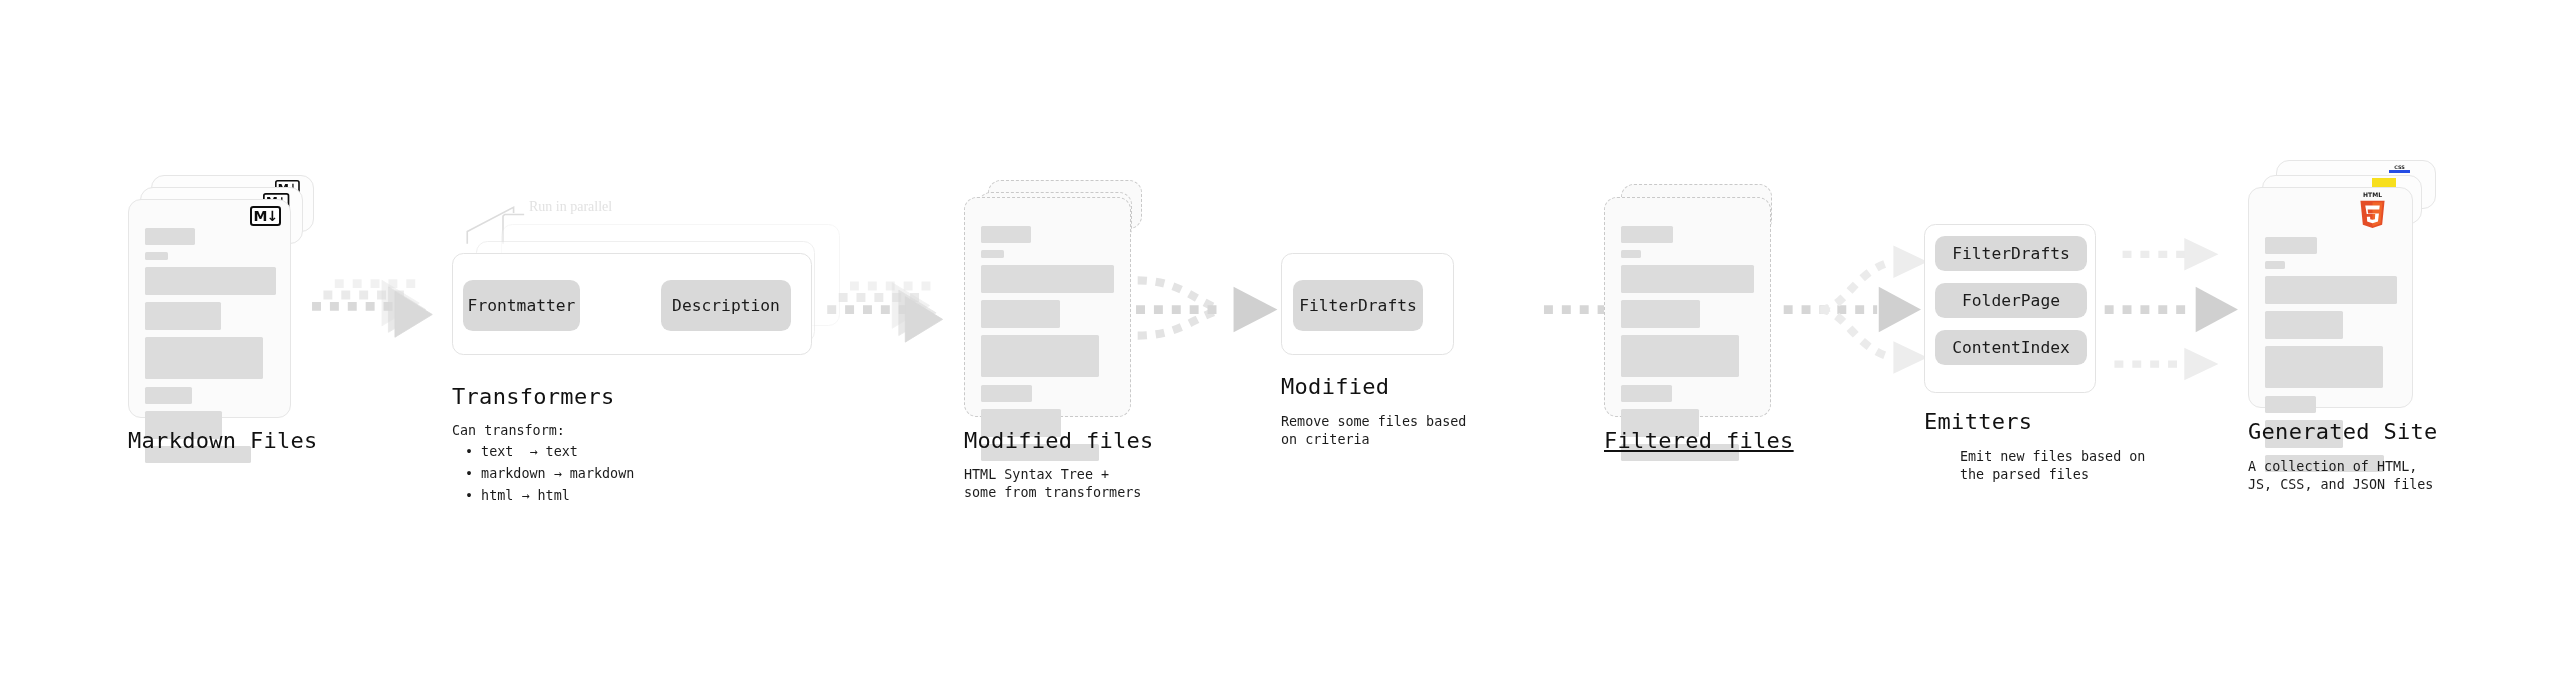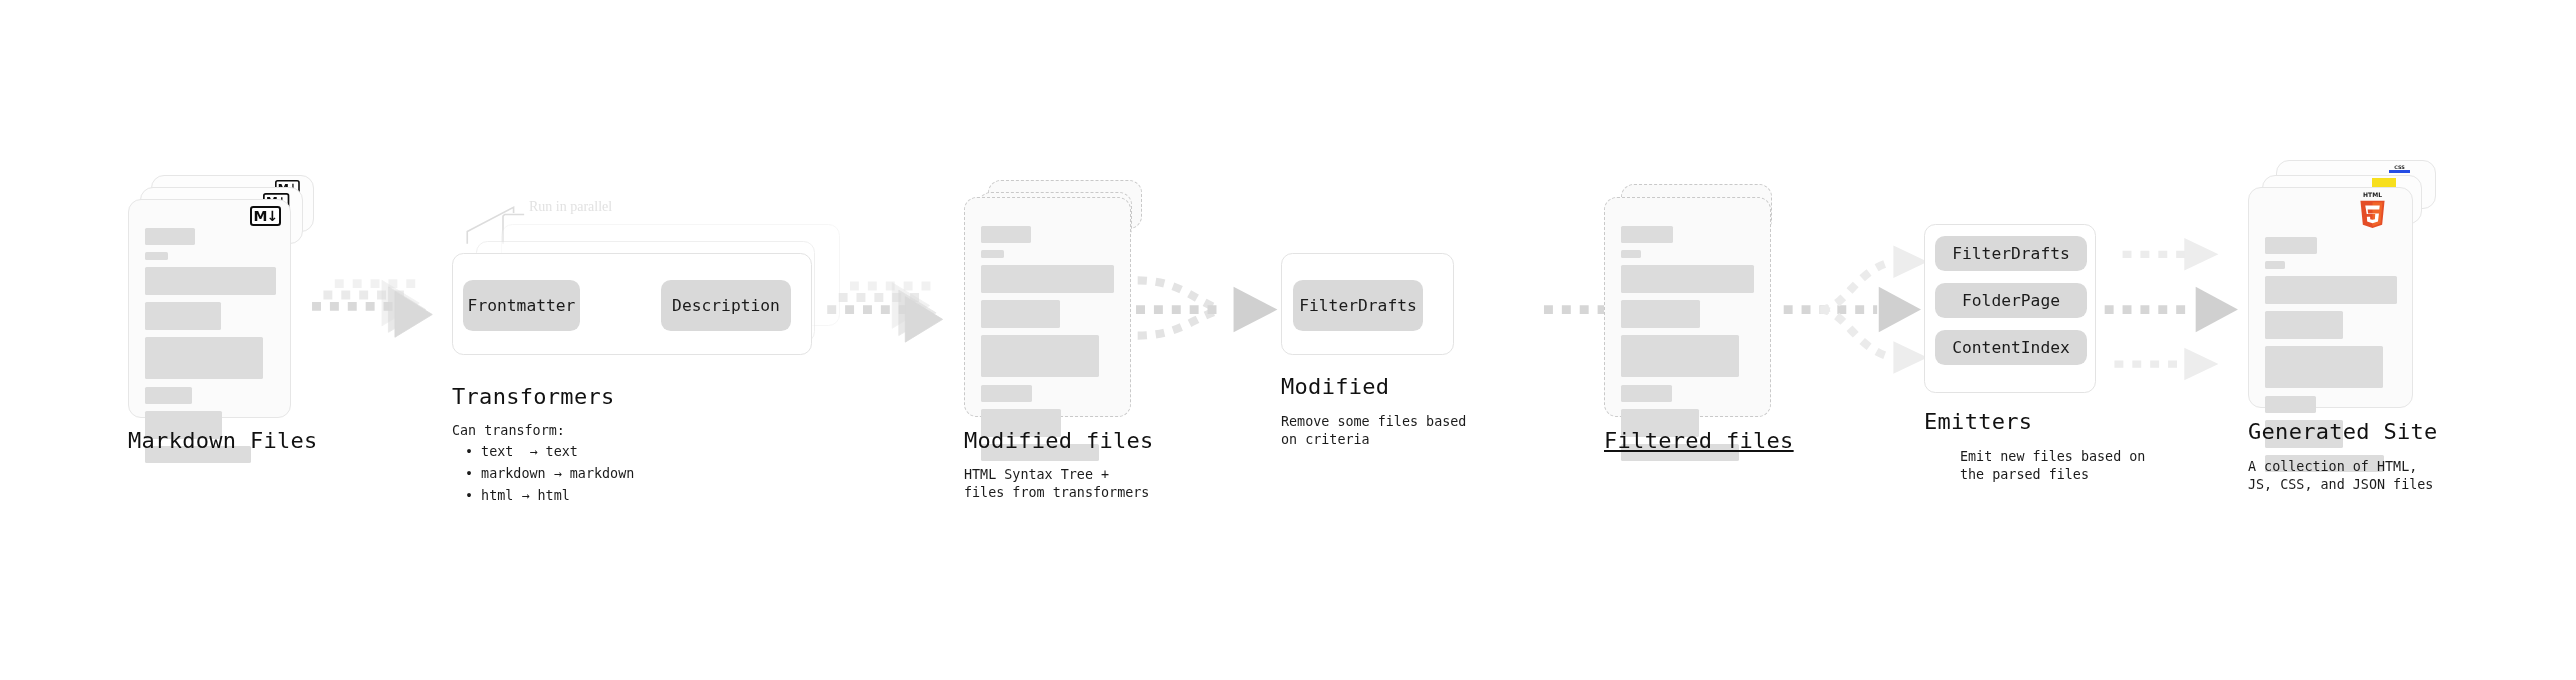--- a/index.html
+++ b/index.html
@@ -241,21 +241,21 @@
         <div class="bar h-md" style="width:79px;"></div>
         <div class="bar h-lg" style="width:118px;"></div>
         <div class="bar" style="width:51px;"></div>
         <div class="bar h-md" style="width:80px;"></div>
         <div class="bar" style="width:118px;"></div>
       </div>
     </div>
   </div>
   <div class="title" style="left:964px;top:428px;">Modified files</div>
   <div class="sub" style="left:964px;top:466px;">HTML Syntax Tree +
-files from transformers</div>
+some from transformers</div>
 
   <div class="pbox" style="left:1281px;top:253px;width:173px;height:102px;"></div>
   <div class="chip" style="left:1293px;top:280px;width:130px;height:51px;font-size:16.3px;">FilterDrafts</div>
   <div class="title" style="left:1281px;top:374px;">Modified</div>
   <div class="sub" style="left:1281px;top:413px;">Remove some files based
 on criteria</div>
 
   <div class="stack">
     <div class="card dashed" style="left:1621px;top:184px;width:151px;height:49px;"></div>
     <div class="card dashed" style="left:1604px;top:197px;width:167px;height:220px;">

